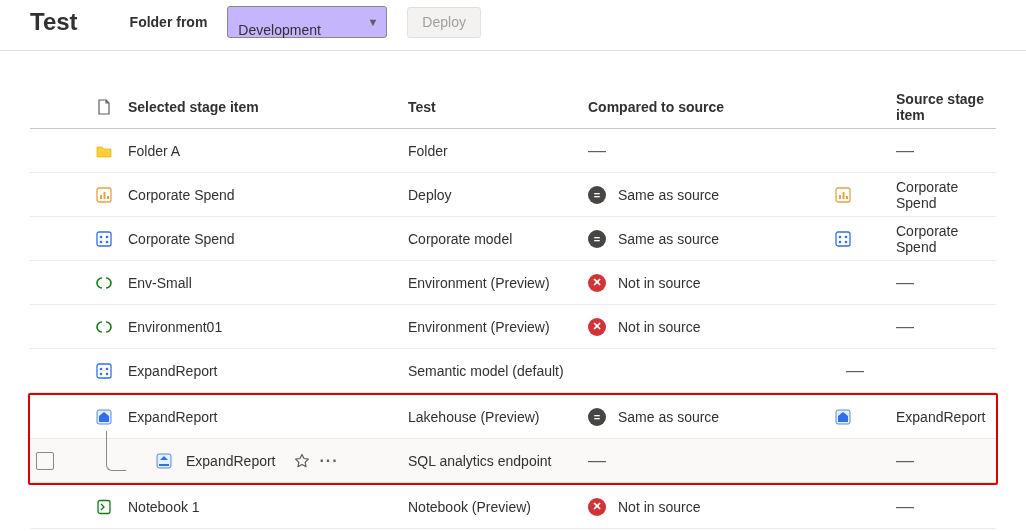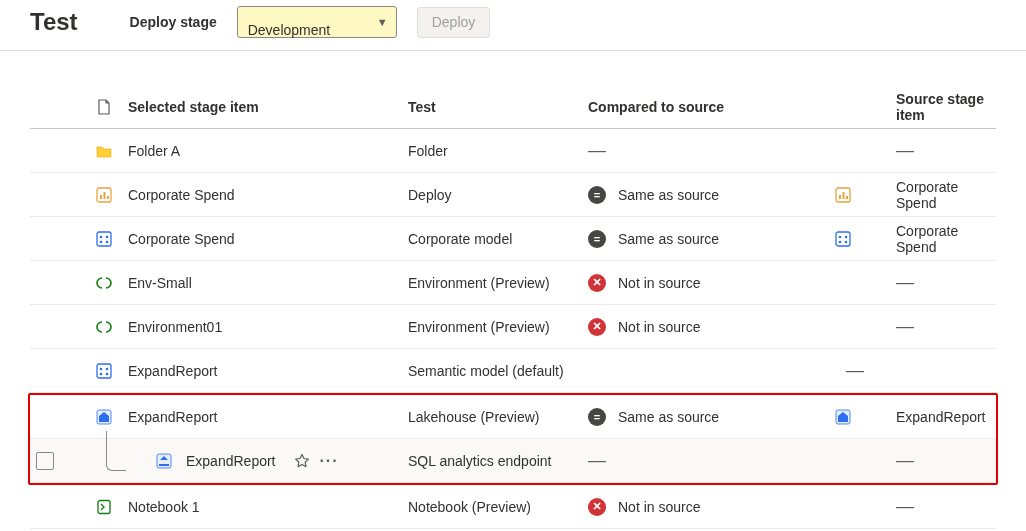--- a/index.html
+++ b/index.html
@@ -23,21 +23,21 @@
     font-weight: 600;
     margin-right: 32px;
   }
   .deploy-from-label { font-size: 14px; font-weight:600; color: #323130; }
   .select-wrap {
     position: relative;
     display: flex;
     align-items: center;
     border: 1px solid #8a8886;
     border-radius: 3px;
-    background: #fef9c3;
+    background: #c4b5fd;
     height: 32px;
     min-width: 160px;
     padding: 16px 28px 0 10px;
     cursor: pointer;
   }
   .select-wrap .chev {
     position: absolute; right: 8px; top: 50%; transform: translateY(-50%);
     font-size: 11px; color: #605e5c;
   }
   .deploy-btn {
@@ -190,21 +190,21 @@
     </g>
 
     <g id="ic-star">
       <path d="M8 1.5 l2 4 4.4 .6 -3.2 3.1 .8 4.4 -4 -2.1 -4 2.1 .8 -4.4 -3.2 -3.1 4.4 -.6 z" fill="none" stroke="#605e5c" stroke-width="1.2" stroke-linejoin="round"></path>
     </g>
   </defs>
 </svg>
 
 <div class="header">
   <div class="stage-title">Test</div>
-  <div class="deploy-from-label">Deploy stage</div>
+  <div class="deploy-from-label">Folder from</div>
   <div class="select-wrap">
     <span>Development</span>
     <span class="chev">▼</span>
   </div>
   <button class="deploy-btn">Deploy</button>
 </div>
 
 <div class="page">
   <div class="table">
 

